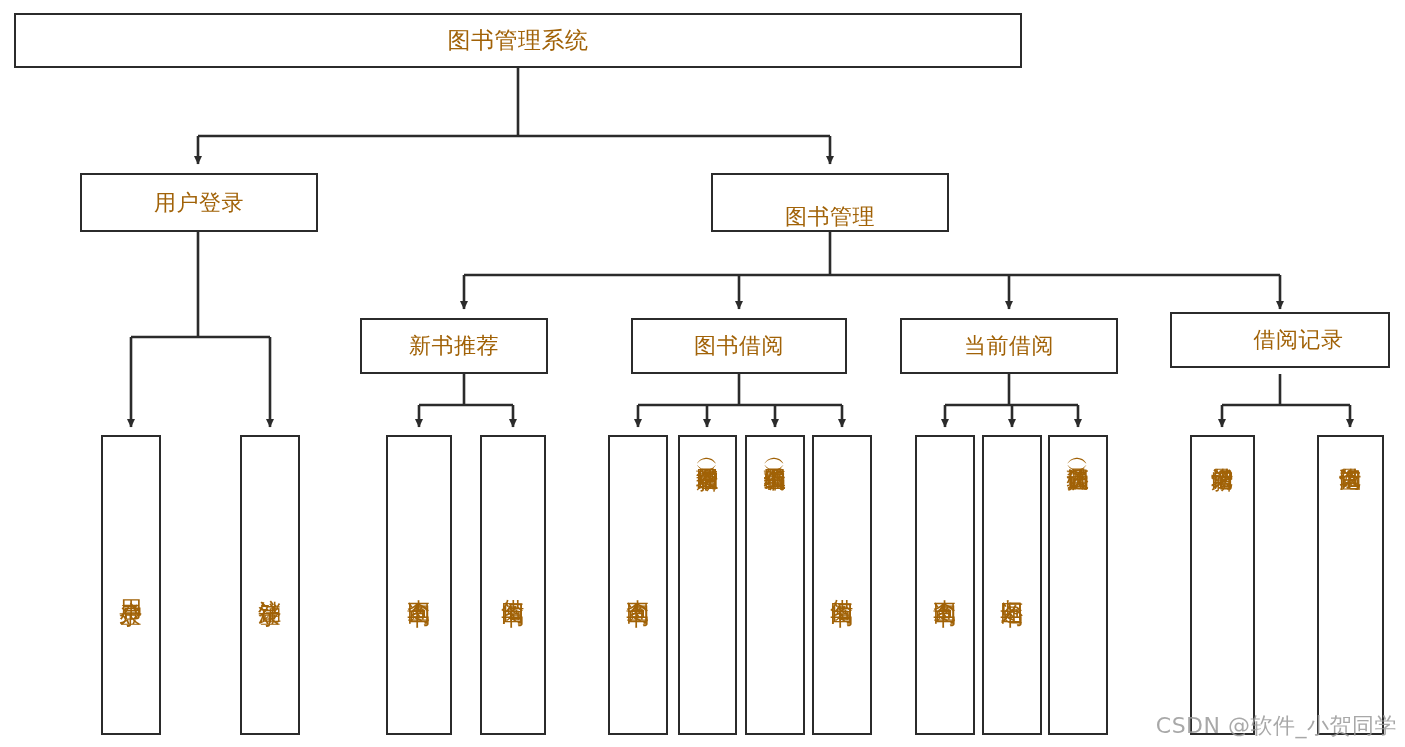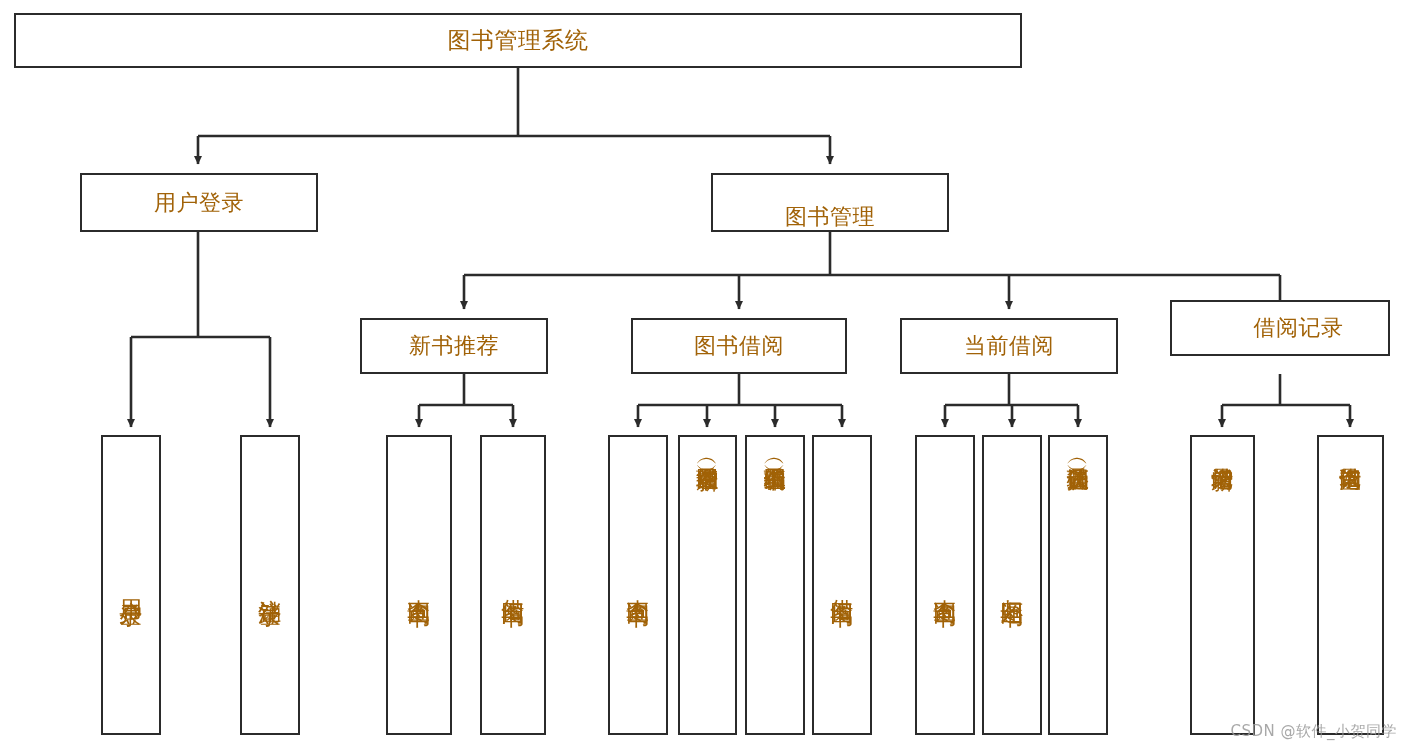--- a/index.html
+++ b/index.html
@@ -69,21 +69,21 @@
     letter-spacing: 0px;
   }
   .node.vert.center-text {
     align-items: center;
     padding-top: 0;
   }
   #watermark {
     position: absolute;
     right: 8px;
     bottom: 6px;
-    font-size: 15px;
+    font-size: 22px;
     color: #9a9a9a;
     opacity: 0.85;
     white-space: nowrap;
     letter-spacing: 0.5px;
   }
 </style>
 </head>
 <body>
 
 <div id="diagram-root">
@@ -158,21 +158,21 @@
   </div>
 
   <div class="node horiz" style="left:631px; top:318px; width:216px; height:56px;">
     <span class="node-label">图书借阅</span>
   </div>
 
   <div class="node horiz" style="left:900px; top:318px; width:218px; height:56px;">
     <span class="node-label">当前借阅</span>
   </div>
 
-  <div class="node horiz" style="left:1170px; top:300px; width:220px; height:56px;padding-left:37px;">
+  <div class="node horiz" style="left:1170px; top:312px; width:220px; height:56px;padding-left:37px;">
     <span class="node-label">借阅记录</span>
   </div>
 
   <div class="node vert center-text" style="left:101px; top:435px; width:60px; height:300px;">
     <span class="node-label">用户登录</span>
   </div>
 
   <div class="node vert center-text" style="left:240px; top:435px; width:60px; height:300px;">
     <span class="node-label">注销登录</span>
   </div>

